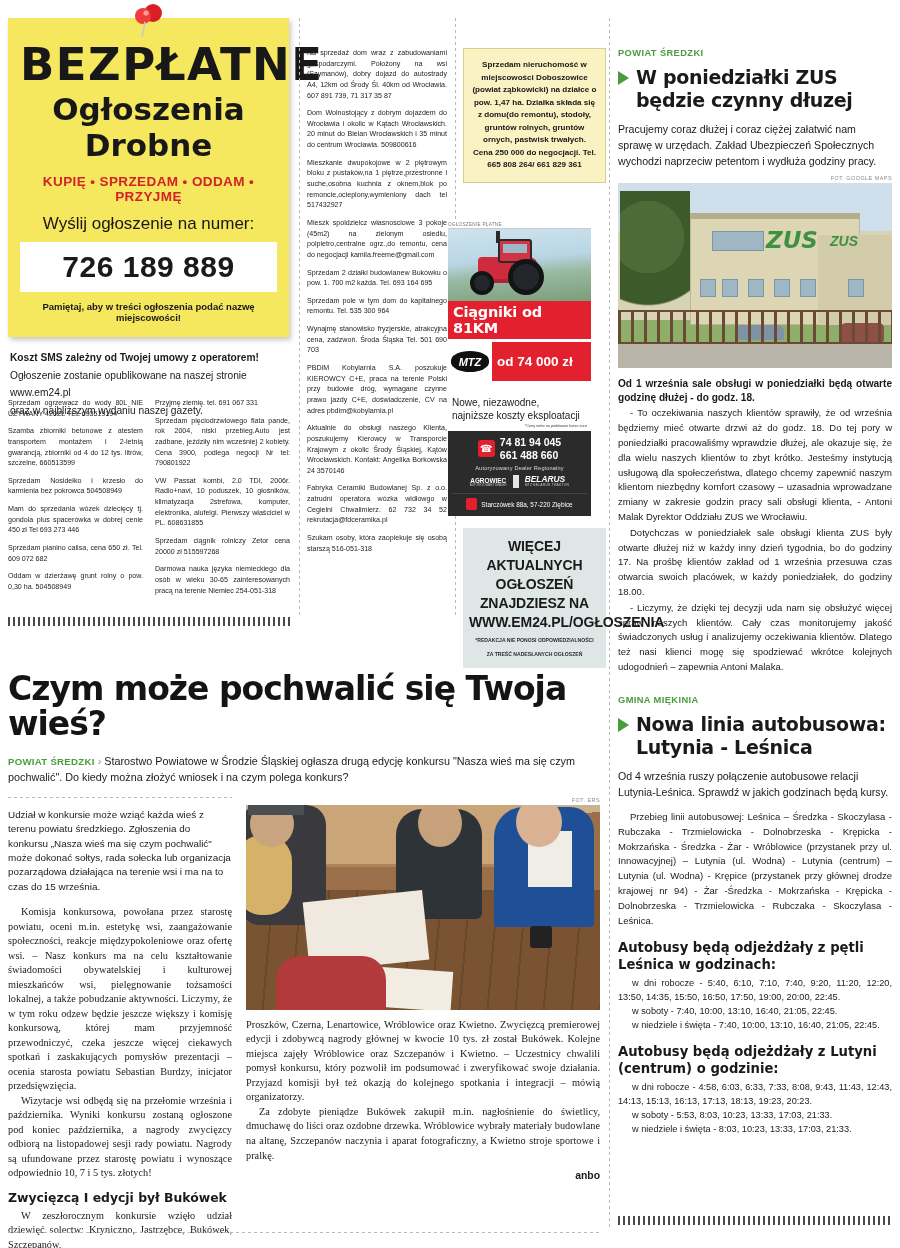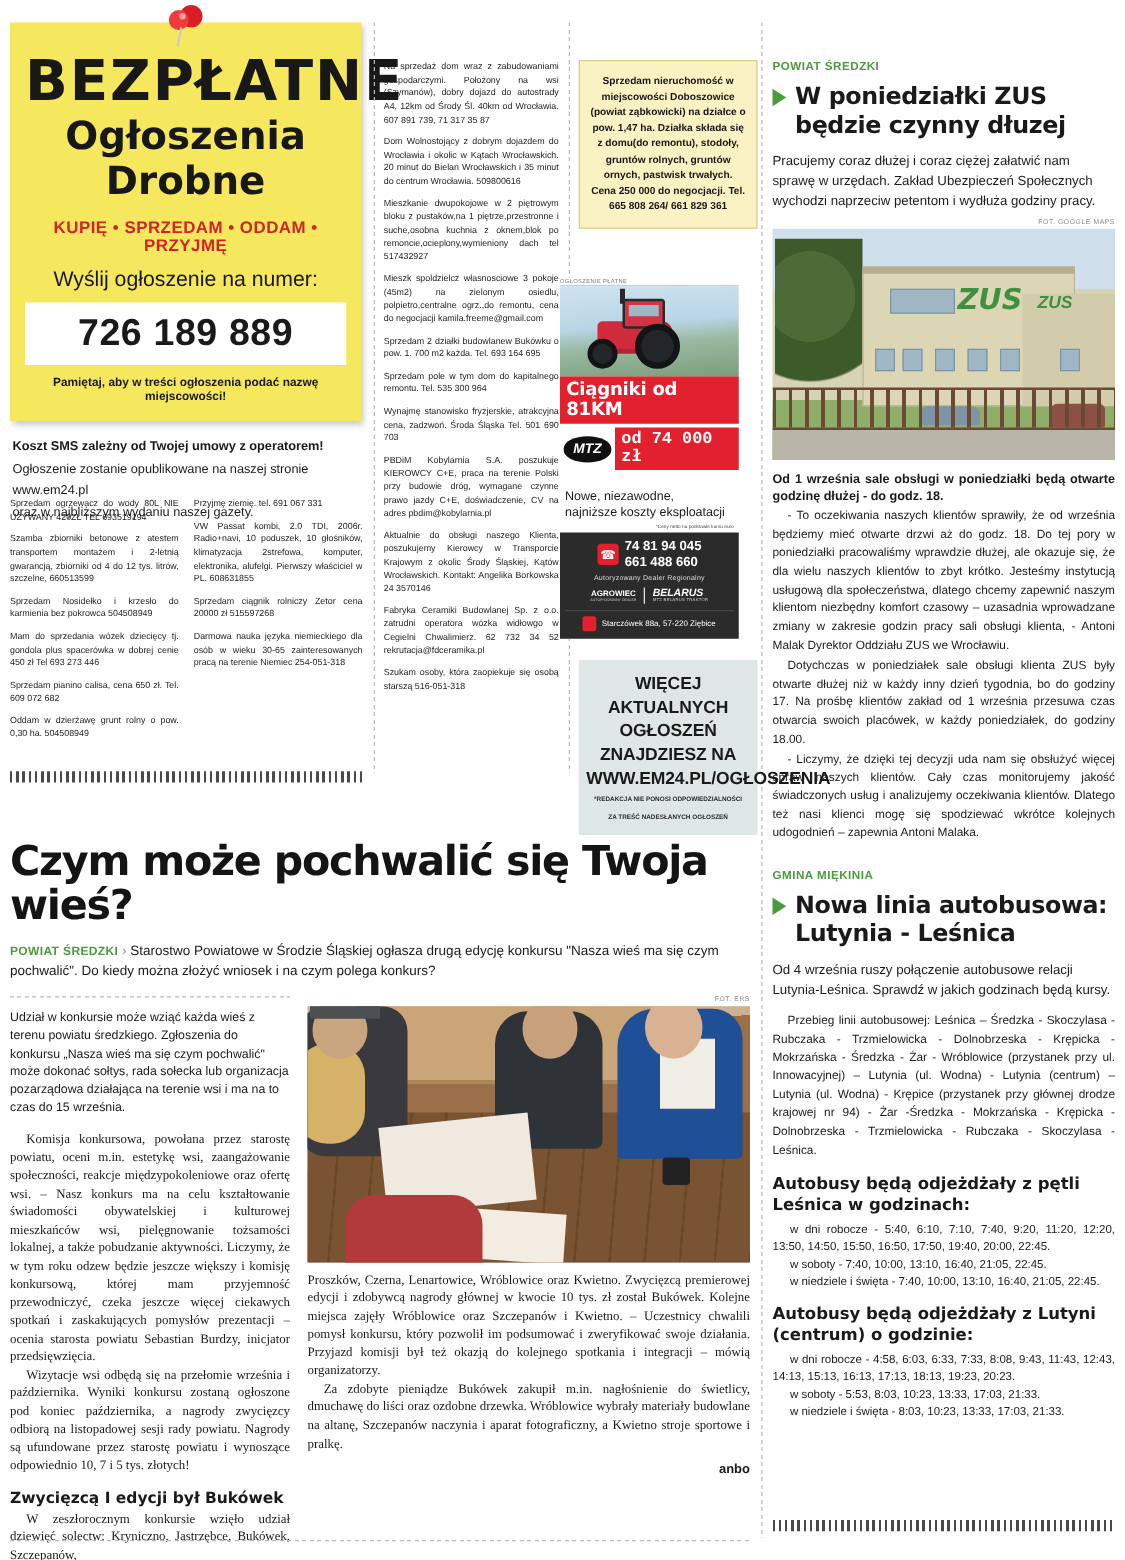--- a/index.html
+++ b/index.html
@@ -93,34 +93,34 @@
     background:#e3202e; color:#fff; font-size:14.5px; font-weight:800;
     padding:3px 5px; letter-spacing:-.2px; font-family:"DejaVu Sans", sans-serif;
   }
   .price-row { display:flex; align-items:center; gap:3px; margin-top:3px; padding-left:3px;}
   .mtz-logo {
     width:38px;height:21px;background:#101010;border-radius:50%/46%;
     color:#fff;font-size:11px;font-weight:800;display:flex;align-items:center;justify-content:center;
     font-style:italic; flex:0 0 auto;
   }
   .price-tag {
-    background:#e3202e;color:#fff;font-size:13.5px;font-weight:800;padding:2px 5px;
-    flex:1 1 auto; font-family:Liberation Mono, monospace;
+    background:#e3202e;color:#fff;font-size:13.5px;font-weight:800;padding:12px 5px;
+    flex:1 1 auto; font-family:Liberation Sans, sans-serif;
   }
   .tagline { font-size:10px; line-height:1.25; padding:16px 4px 2px; color:#1a1a1a;}
   .fineprint { font-size:3.8px; text-align:right; padding-right:4px; color:#3a3a3a;}
   .dark-block { background:#2b2b2b; color:#fff; padding:5px 4px 6px; margin-top:3px;}
   .phone-row{display:flex;align-items:center;gap:5px;justify-content:center;}
   .phone-ic{width:17px;height:17px;background:#e3202e;border-radius:3px;display:flex;align-items:center;justify-content:center;font-size:10px;color:#fff;}
   .phone-nums{font-size:10.5px;font-weight:700;line-height:1.2;}
   .dealer{font-size:5.6px;text-align:center;margin-top:4px;color:#dcdcdc;letter-spacing:.2px;}
   .brands{display:flex;align-items:center;justify-content:center;gap:6px;margin-top:4px;}
   .brand-a{font-size:6.4px;font-weight:800;text-align:center;line-height:1.1;}
   .brand-a .sub{font-size:2.9px;font-weight:400;color:#c9c9c9;}
-  .brand-b{font-size:8.4px;font-weight:800;font-style:italic;border-left:1px solid #e5e5e5;padding-left:6px;line-height:1.1;}
+  .brand-b{font-size:8.4px;font-weight:800;font-style:italic;border-left:6px solid #e5e5e5;padding-left:6px;line-height:1.1;}
   .brand-b .sub{font-size:3.4px;font-style:normal;font-weight:400;color:#c9c9c9;letter-spacing:.2px;}
   .addr-row{display:flex;align-items:center;gap:4px;justify-content:center;margin-top:5px;border-top:1px solid #444;padding-top:4px;}
   .addr-ic{width:11px;height:12px;background:#e3202e;border-radius:2px;}
   .addr-tx{font-size:6.4px;}
 
   
   .green-box {
     position: absolute; left:463px; top:528px; width:143px;
     background:#dfe7e6; padding:9px 6px; text-align:center;
   }
@@ -235,20 +235,21 @@
   <div class="col-a cls">
       <p>Sprzedam ogrzewacz do wody 80L NIE UŻYWANY 420ZŁ TEL 693519194</p>
       <p>Szamba zbiorniki betonowe z atestem transportem montażem i 2-letnią gwarancją, zbiorniki od 4 do 12 tys. litrów, szczelne, 660513599</p>
       <p>Sprzedam Nosidełko i krzesło do karmienia bez pokrowca 504508949</p>
       <p>Mam do sprzedania wózek dziecięcy tj. gondola plus spacerówka w dobrej cenie 450 zł Tel 693 273 446</p>
       <p>Sprzedam pianino calisa, cena 650 zł. Tel. 609 072 682</p>
       <p>Oddam w dzierżawę grunt rolny o pow. 0,30 ha. 504508949</p>
     </div>
   <div class="col-b cls">
       <p>Przyjmę ziemię. tel. 691 067 331</p>
+      <p>Sprzedam pięciodrzwiowego fiata pande, rok 2004, niski przebieg.Auto jest zadbane, jeździły nim wcześniej 2 kobiety. Cena 3900, podlega negocji Nr tel: 790801922</p>
       <p>VW Passat kombi, 2.0 TDI, 2006r. Radio+navi, 10 poduszek, 10 głośników, klimatyzacja 2strefowa, komputer, elektronika, alufelgi. Pierwszy właściciel w PL. 608631855</p>
       <p>Sprzedam ciągnik rolniczy Zetor cena 20000 zł 515597268</p>
       <p>Darmowa nauka języka niemieckiego dla osób w wieku 30-65 zainteresowanych pracą na terenie Niemiec 254-051-318</p>
     </div>
   <div class="col-c cls">
       <p>Na sprzedaż dom wraz z zabudowaniami gospodarczymi. Położony na wsi (Szymanów), dobry dojazd do autostrady A4, 12km od Środy Śl. 40km od Wrocławia. 607 891 739, 71 317 35 87</p>
       <p>Dom Wolnostojący z dobrym dojazdem do Wrocławia i okolic w Kątach Wrocławskich. 20 minut do Bielan Wrocławskich i 35 minut do centrum Wrocławia. 509800616</p>
       <p>Mieszkanie dwupokojowe w 2 piętrowym bloku z pustaków,na 1 piętrze,przestronne i suche,osobna kuchnia z oknem,blok po remoncie,ocieplony,wymieniony dach tel 517432927</p>
       <p>Mieszk spoldzielcz własnosciowe 3 pokoje (45m2) na zielonym osiedlu, polpietro,centralne ogrz.,do remontu, cena do negocjacji kamila.freeme@gmail.com</p>
       <p>Sprzedam 2 działki budowlanew Bukówku o pow. 1. 700 m2 każda. Tel. 693 164 695</p>
@@ -364,21 +365,21 @@
       <div class="art-head">
         <div class="tri"></div>
         <div class="art-title">Nowa linia autobusowa: Lutynia - Leśnica</div>
       </div>
       <div class="lead">Od 4 września ruszy połączenie autobusowe relacji Lutynia-Leśnica. Sprawdź w jakich godzinach będą kursy.</div>
       <div class="bodytext">
         <p>Przebieg linii autobusowej: Leśnica – Średzka - Skoczylasa - Rubczaka - Trzmielowicka - Dolnobrzeska - Krępicka - Mokrzańska - Średzka - Żar - Wróblowice (przystanek przy ul. Innowacyjnej) – Lutynia (ul. Wodna) - Lutynia (centrum) – Lutynia (ul. Wodna) - Krępice (przystanek przy głównej drodze krajowej nr 94) - Żar -Średzka - Mokrzańska - Krępicka - Dolnobrzeska - Trzmielowicka - Rubczaka - Skoczylasa - Leśnica.</p>
       </div>
       <div class="sec-head">Autobusy będą odjeżdżały z pętli Leśnica w godzinach:</div>
       <div class="times">
-        <p>w dni robocze - 5:40, 6:10, 7:10, 7:40, 9:20, 11:20, 12:20, 13:50, 14:50, 15:50, 16:50, 17:50, 19:40, 20:00, 22:45.</p>
+        <p>w dni robocze - 5:40, 6:10, 7:10, 7:40, 9:20, 11:20, 12:20, 13:50, 14:35, 15:50, 16:50, 17:50, 19:00, 20:00, 22:45.</p>
         <p>w soboty - 7:40, 10:00, 13:10, 16:40, 21:05, 22:45.</p>
         <p>w niedziele i święta - 7:40, 10:00, 13:10, 16:40, 21:05, 22:45.</p>
       </div>
       <div class="sec-head">Autobusy będą odjeżdżały z Lutyni (centrum) o godzinie:</div>
       <div class="times">
         <p>w dni robocze - 4:58, 6:03, 6:33, 7:33, 8:08, 9:43, 11:43, 12:43, 14:13, 15:13, 16:13, 17:13, 18:13, 19:23, 20:23.</p>
         <p>w soboty - 5:53, 8:03, 10:23, 13:33, 17:03, 21:33.</p>
         <p>w niedziele i święta - 8:03, 10:23, 13:33, 17:03, 21:33.</p>
       </div>
     </div>

